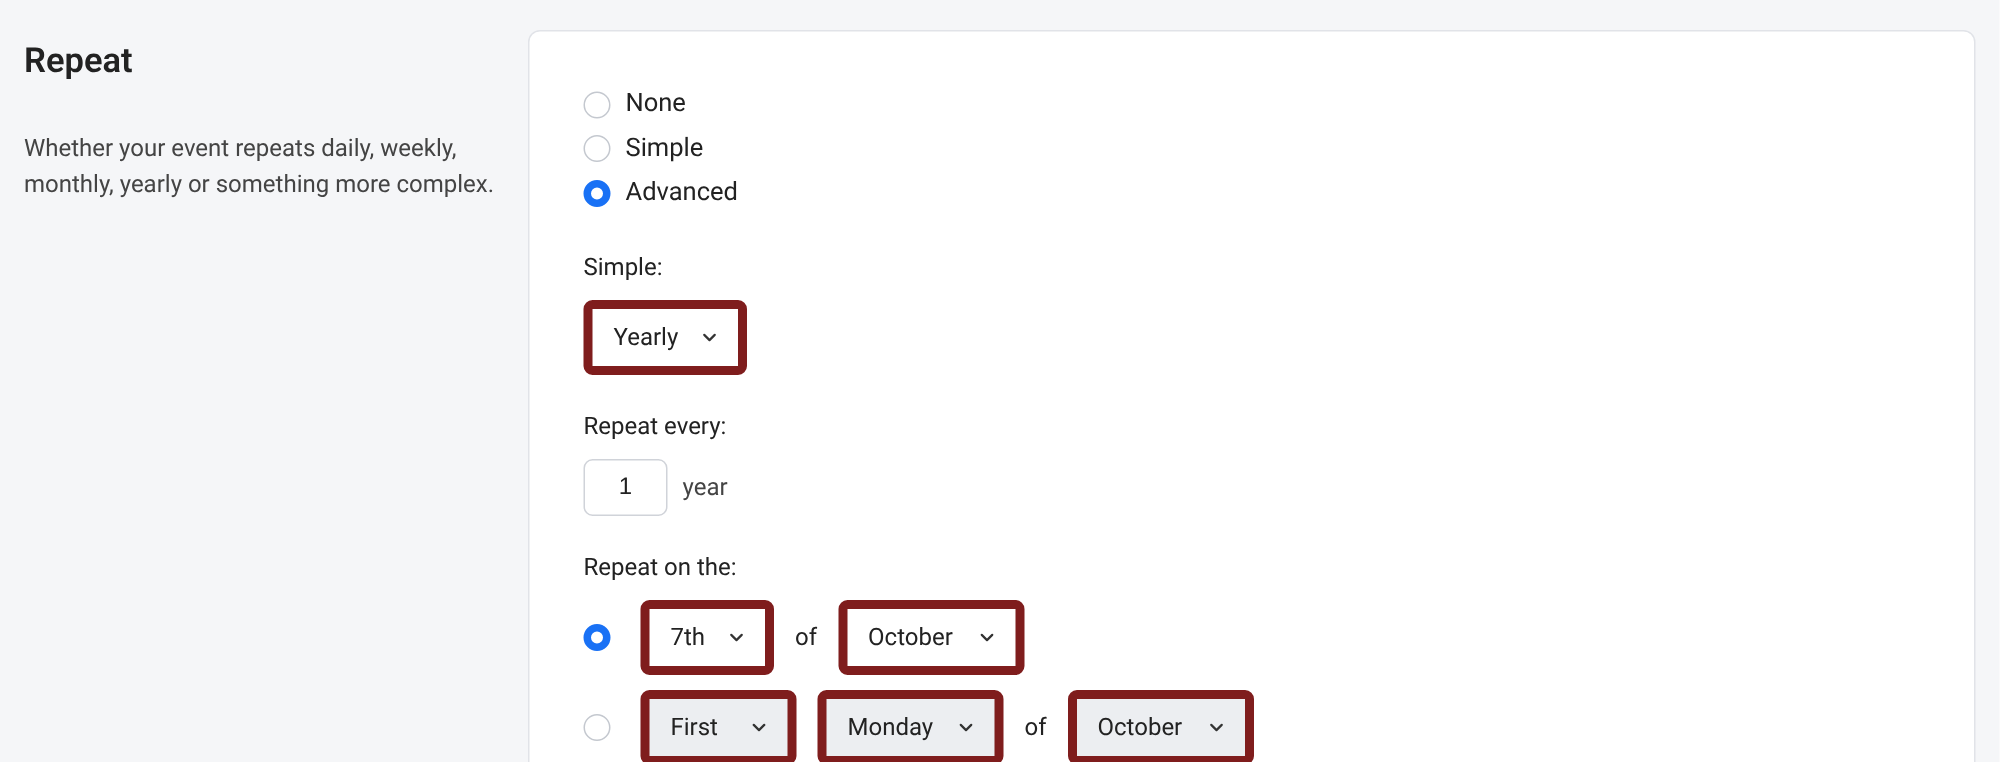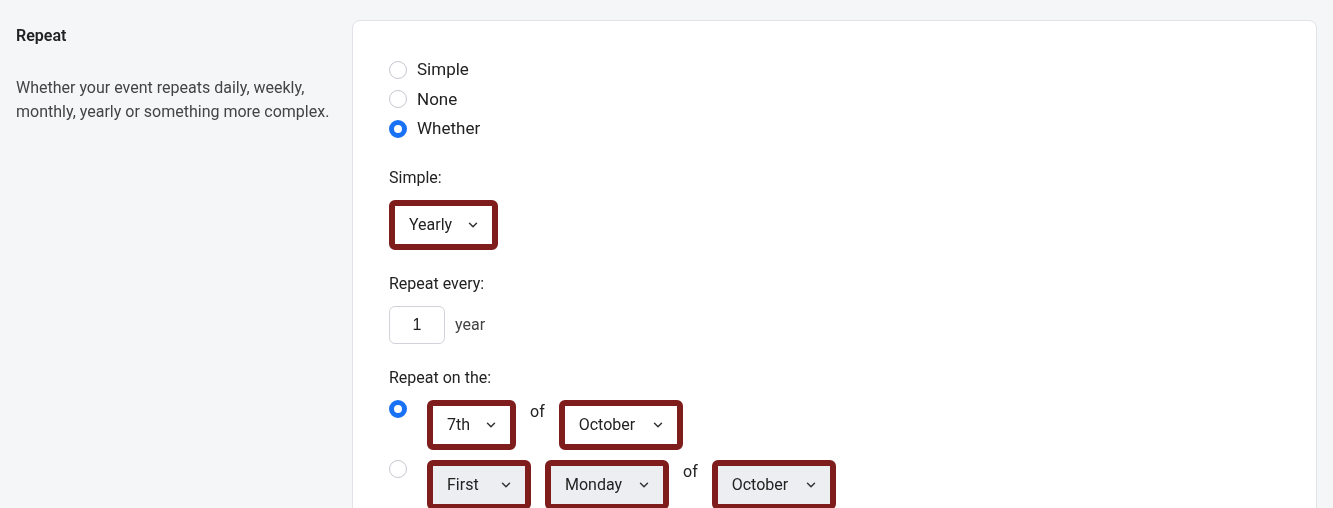--- a/index.html
+++ b/index.html
@@ -14,21 +14,21 @@
   display: flex;
   padding: 20px 16px;
   gap: 16px;
 }
 .sidebar {
   width: 320px;
   flex-shrink: 0;
   padding-top: 4px;
 }
 .sidebar h3 {
-  font-size: 16px;
+  font-size: 23px;
   font-weight: 600;
   color: #222;
   margin-bottom: 8px;
 }
 .sidebar p {
   font-size: 16px;
   color: #444;
   line-height: 1.5;
   margin-top: 28px;
 }
@@ -106,21 +106,21 @@
   color: #222;
   background: #fff;
 }
 .inline-row {
   display: flex;
   align-items: center;
   gap: 10px;
 }
 .repeat-on-row {
   display: flex;
-  align-items: flex-start;
+  align-items: center;
   gap: 14px;
   margin-bottom: 10px;
 }
 .repeat-on-row .radio { margin-right: 6px; }
 .of-text {
   font-size: 16px;
   color: #222;
 }
 .unit-text {
   font-size: 16px;
@@ -134,29 +134,29 @@
   <aside class="sidebar">
     <h3>Repeat</h3>
     <p>Whether your event repeats daily, weekly, monthly, yearly or something more complex.</p>
   </aside>
 
   <main class="panel">
 
     <div class="radio-group">
       <label class="radio-row">
         <span class="radio"></span>
+        <span class="radio-label">None</span>
+      </label>
+      <label class="radio-row">
+        <span class="radio"></span>
         <span class="radio-label">Simple</span>
       </label>
       <label class="radio-row">
-        <span class="radio"></span>
-        <span class="radio-label">None</span>
-      </label>
-      <label class="radio-row">
         <span class="radio selected"></span>
-        <span class="radio-label">Whether</span>
+        <span class="radio-label">Advanced</span>
       </label>
     </div>
 
     <div class="field-block">
       <div class="field-label">Simple:</div>
       <div class="select">
         <span>Yearly</span>
         <svg class="chevron" viewBox="0 0 24 24" fill="none" stroke="#333" stroke-width="2.5" stroke-linecap="round" stroke-linejoin="round">
             <polyline points="6 9 12 15 18 9"></polyline>
           </svg>

